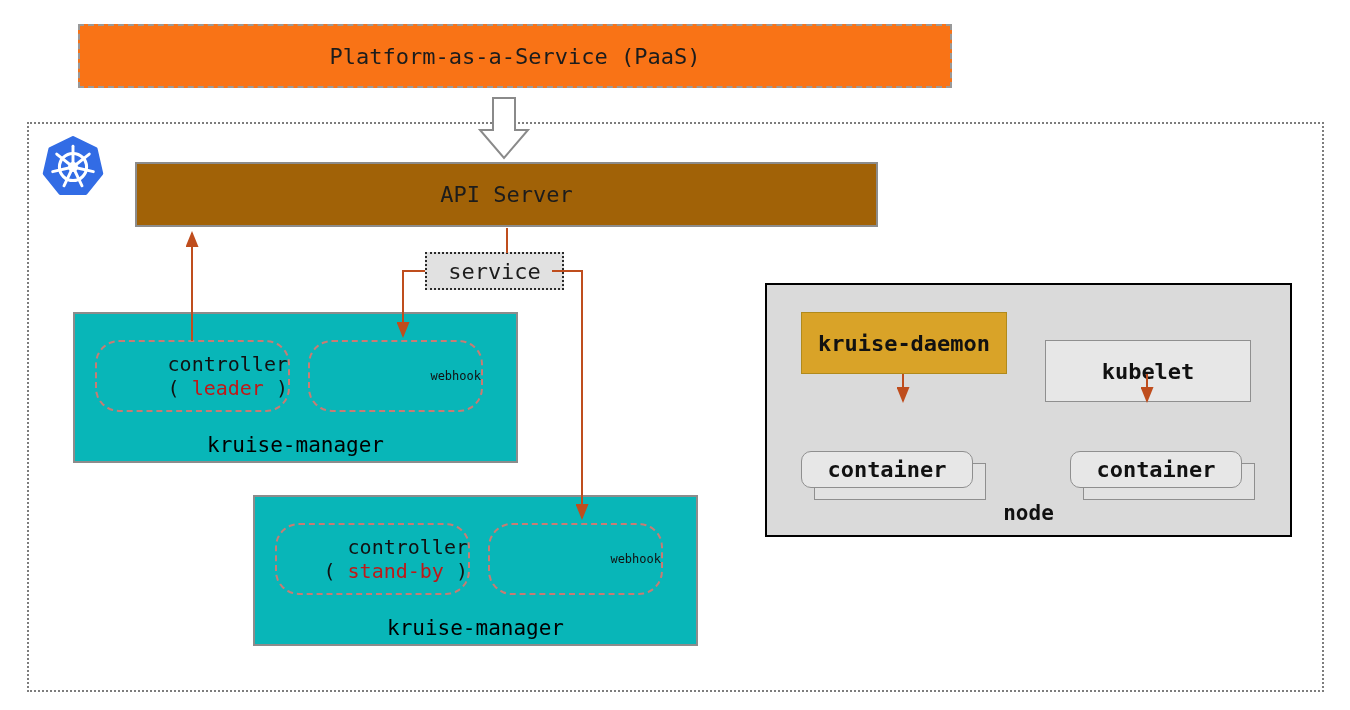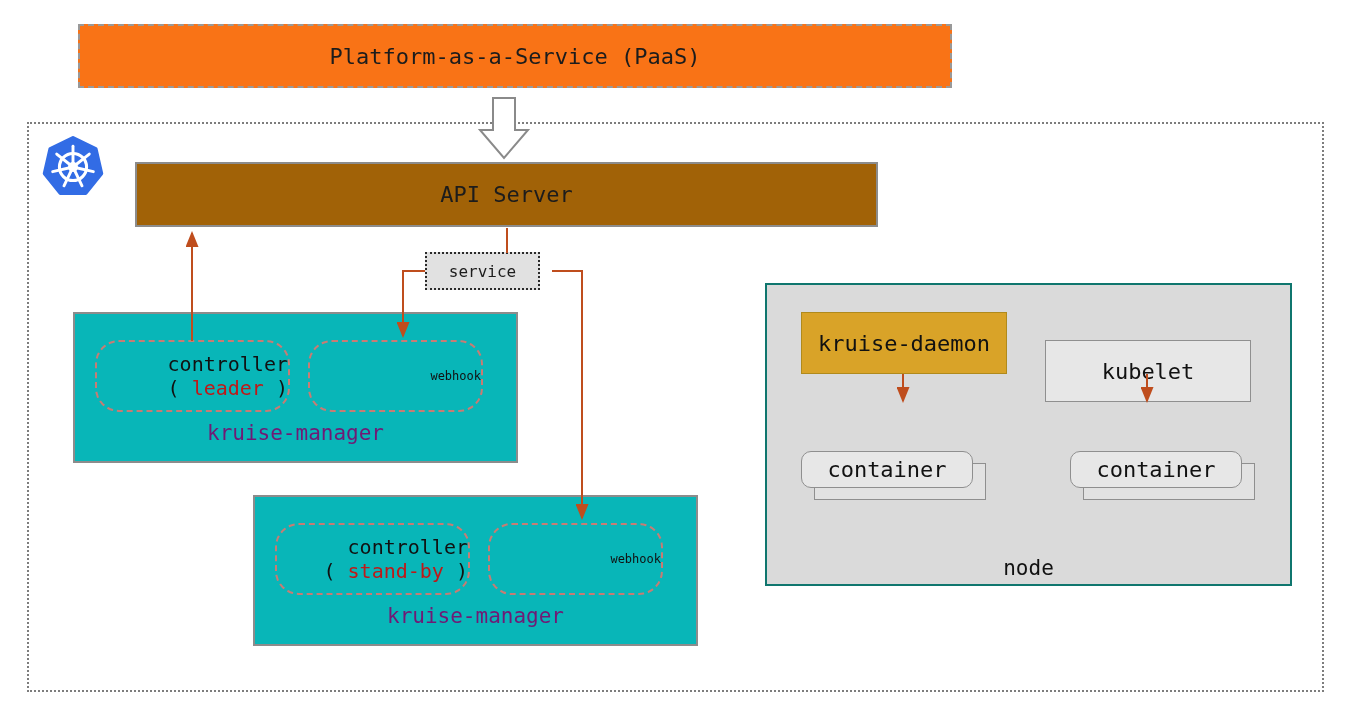--- a/index.html
+++ b/index.html
@@ -26,51 +26,51 @@
   .k8s-logo{left:42px;top:136px;width:62px;height:62px;}
 
   
   .api-server{
     left:135px;top:162px;width:743px;height:65px;
     background:#a16207;border:2px solid #8c8c8c;font-size:22px;
   }
 
   
   .service{
-    left:425px;top:252px;width:115px;height:38px;
-    background:#e1e1e1;border:2px dotted #2a2a2a;font-size:16px;
+    left:425px;top:252px;width:139px;height:38px;
+    background:#e1e1e1;border:2px dotted #2a2a2a;font-size:22px;
   }
 
   
   .km{
     background:#08b6b8;border:2px solid #8c8c8c;
   }
   .km1{left:73px;top:312px;width:445px;height:151px;}
   .km2{left:253px;top:495px;width:445px;height:151px;}
   .km-label{
-    position:absolute;left:0;right:0;bottom:16px;text-align:center;
-    font-size:21px;color:#701a75;
+    position:absolute;left:0;right:0;bottom:4px;text-align:center;
+    font-size:21px;color:#000000;
   }
   .pill{
     position:absolute;box-sizing:border-box;border:2px dashed #c87c74;border-radius:24px;
     display:flex;flex-direction:column;align-items:flex-end;justify-content:center;
     font-size:20px;line-height:1.2;color:#111;
   }
   .pill-controller{left:20px;top:26px;width:195px;height:72px;}
   .pill-webhook{left:233px;top:26px;width:175px;height:72px;font-size:12px;}
   .role-line{white-space:pre;}
   .role{color:#c01818;}
 
   
   .node{
-    left:765px;top:283px;width:527px;height:303px;
-    background:#dadada;border:2px solid #0f766e;
+    left:765px;top:283px;width:527px;height:254px;
+    background:#dadada;border:2px solid #000000;font-weight:bold;
   }
   .node-label{
-    position:absolute;left:0;right:0;bottom:4px;text-align:center;font-size:21px;color:#111;
+    position:absolute;left:0;right:0;bottom:10px;text-align:center;font-size:21px;color:#111;
   }
   .node .inner{
     position:absolute;box-sizing:border-box;display:flex;align-items:center;justify-content:center;
     background:#e7e7e7;border:1px solid #8f8f8f;font-size:22px;color:#111;
   }
   .kruise-daemon{left:34px;top:27px;width:206px;height:62px;background:#d9a328 !important;border:1px solid #b08a1c !important;}
   .kubelet{left:278px;top:27px;width:206px;height:62px;margin-top:28px;}
   .cri{left:34px;top:120px;width:450px;height:36px;}
   .container-box{width:172px;height:37px;border-radius:10px;}
   .c1{left:34px;top:166px;}

